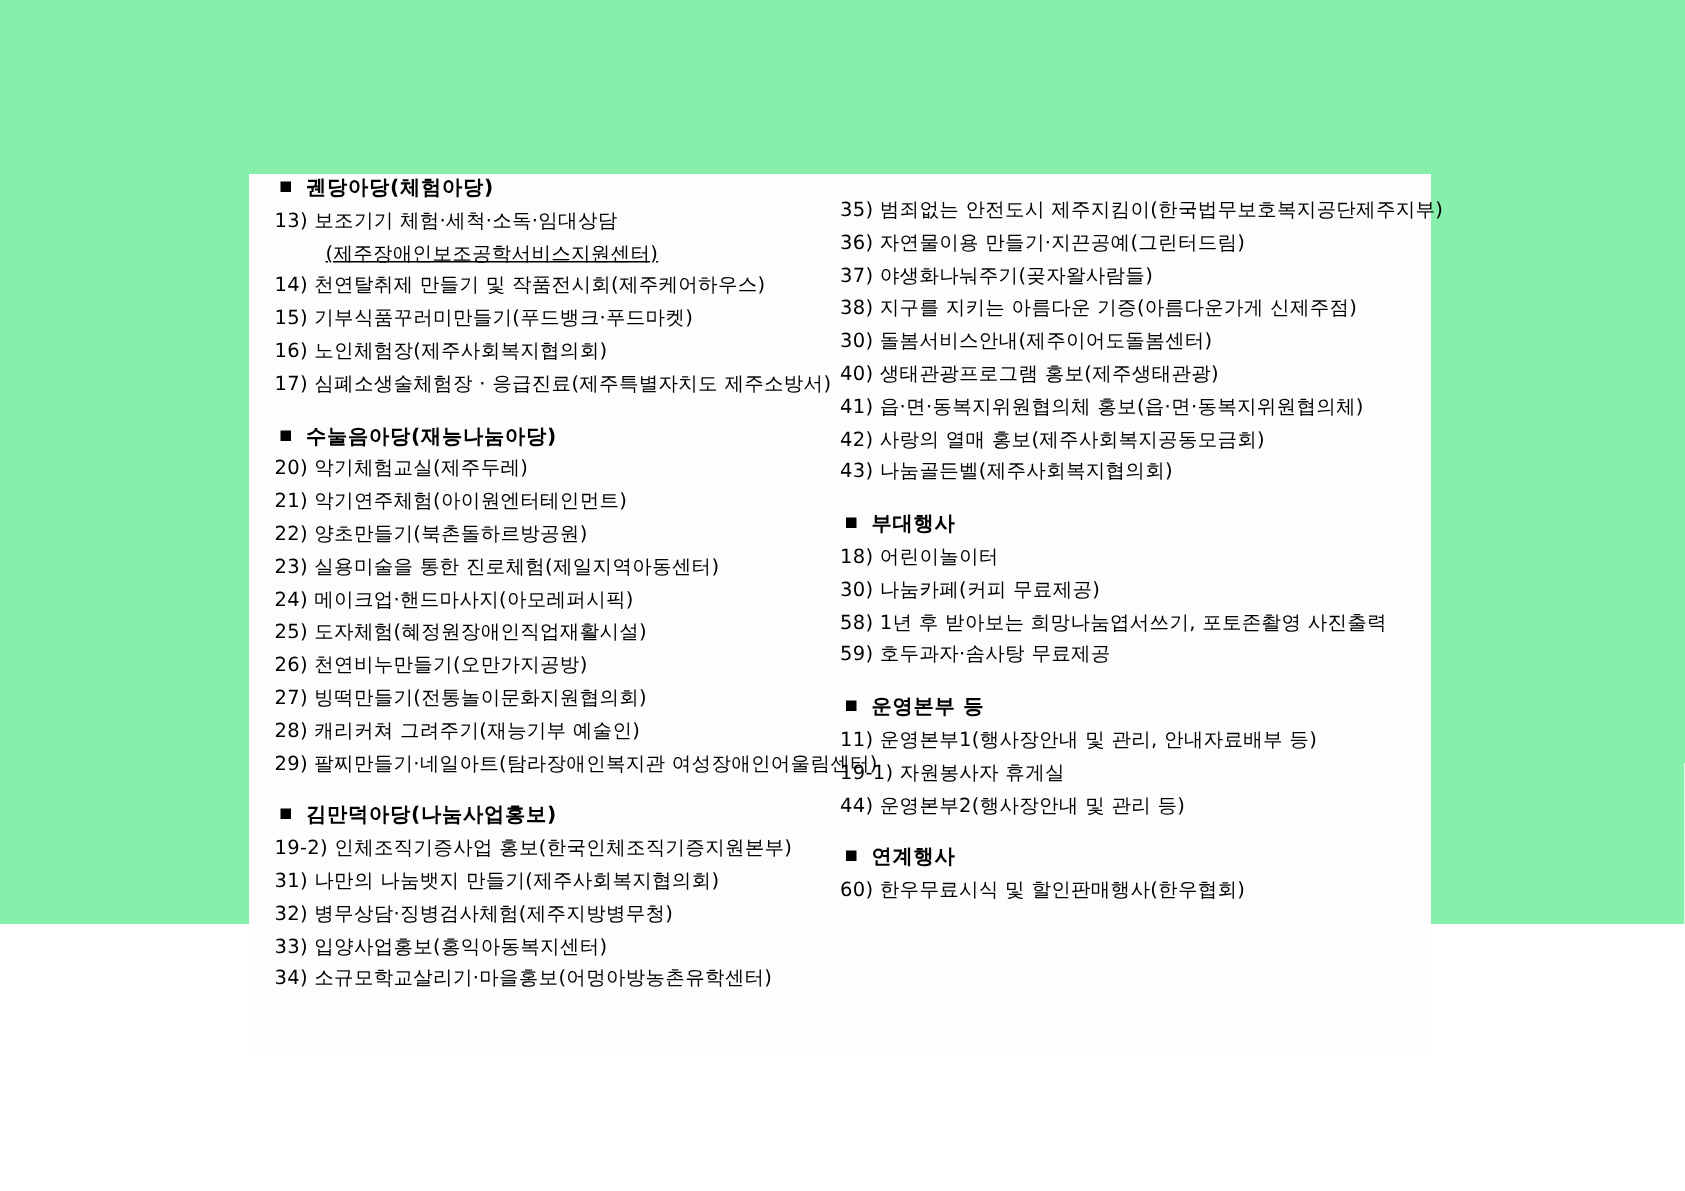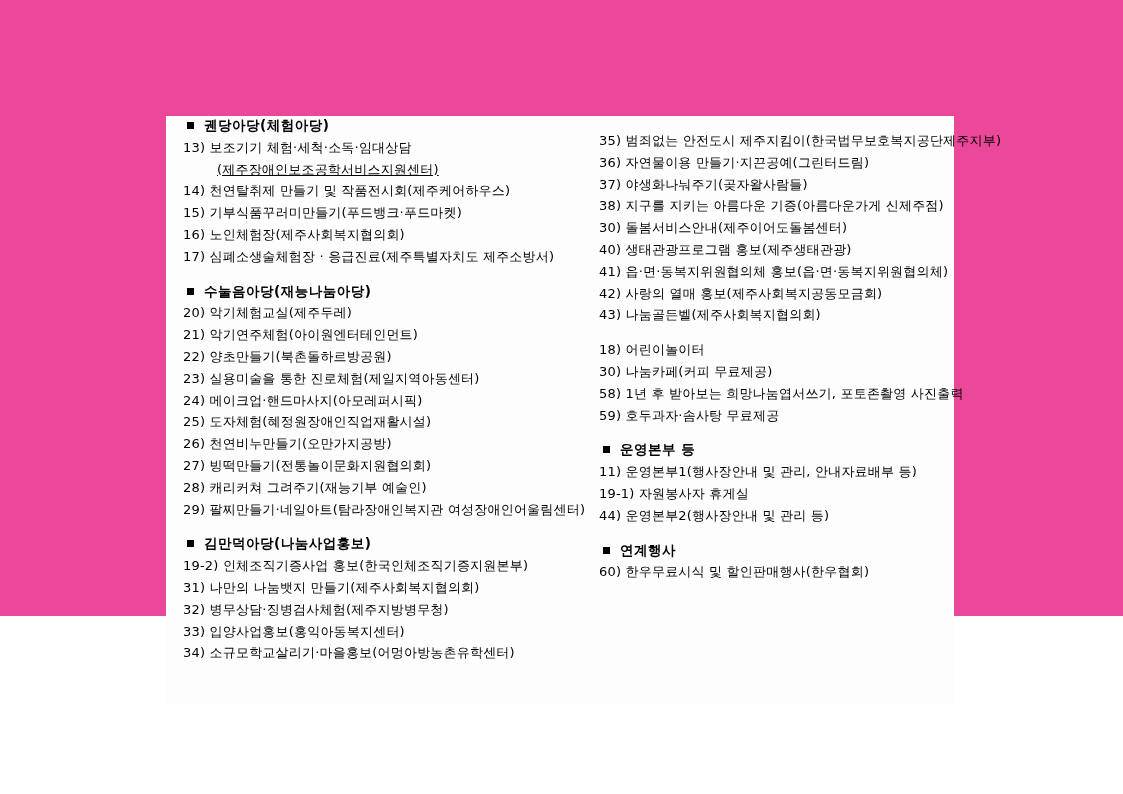--- a/index.html
+++ b/index.html
@@ -9,39 +9,39 @@
     height: 794px;
     background: #ffffff;
     color: #000000;
     font-family: "DejaVu Sans", "Liberation Sans", sans-serif;
     overflow: hidden;
   }
   .page {
     position: relative;
     width: 1123px;
     height: 616px;
-    background: #ec4899;
+    background: #86efac;
   }
   .content-panel {
     position: absolute;
     left: 166px;
     top: 116px;
     width: 788px;
     height: 588px;
     background: #fdfdfd;
   }
   .col {
     position: absolute;
     font-size: 13px;
     line-height: 21.8px;
     white-space: nowrap;
     letter-spacing: 0.2px;
   }
   #col-left  { left: 183px; top: 115px; width: 400px; }
-  #col-right { left: 599px; top: 130px; width: 390px; }
+  #col-right { left: 560px; top: 130px; width: 390px; }
   .section + .section { margin-top: 13px; }
   .line { height: 21.8px; }
   .header-line {
     font-weight: bold;
     font-size: 13.5px;
     padding-left: 4px;
     letter-spacing: 0.5px;
   }
   .bullet {
     display: inline-block;
@@ -111,20 +111,23 @@
       <div class="line">37) 야생화나눠주기(곶자왈사람들)</div>
       <div class="line">38) 지구를 지키는 아름다운 기증(아름다운가게 신제주점)</div>
       <div class="line">30) 돌봄서비스안내(제주이어도돌봄센터)</div>
       <div class="line">40) 생태관광프로그램 홍보(제주생태관광)</div>
       <div class="line">41) 읍·면·동복지위원협의체 홍보(읍·면·동복지위원협의체)</div>
       <div class="line">42) 사랑의 열매 홍보(제주사회복지공동모금회)</div>
       <div class="line">43) 나눔골든벨(제주사회복지협의회)</div>
     </div>
 
     <div class="section">
+      <div class="line header-line">
+        <span class="bullet"></span><span>부대행사</span>
+      </div>
       <div class="line">18) 어린이놀이터</div>
       <div class="line">30) 나눔카페(커피 무료제공)</div>
       <div class="line">58) 1년 후 받아보는 희망나눔엽서쓰기, 포토존촬영 사진출력</div>
       <div class="line">59) 호두과자·솜사탕 무료제공</div>
     </div>
 
     <div class="section">
       <div class="line header-line">
         <span class="bullet"></span><span>운영본부 등</span>
       </div>

